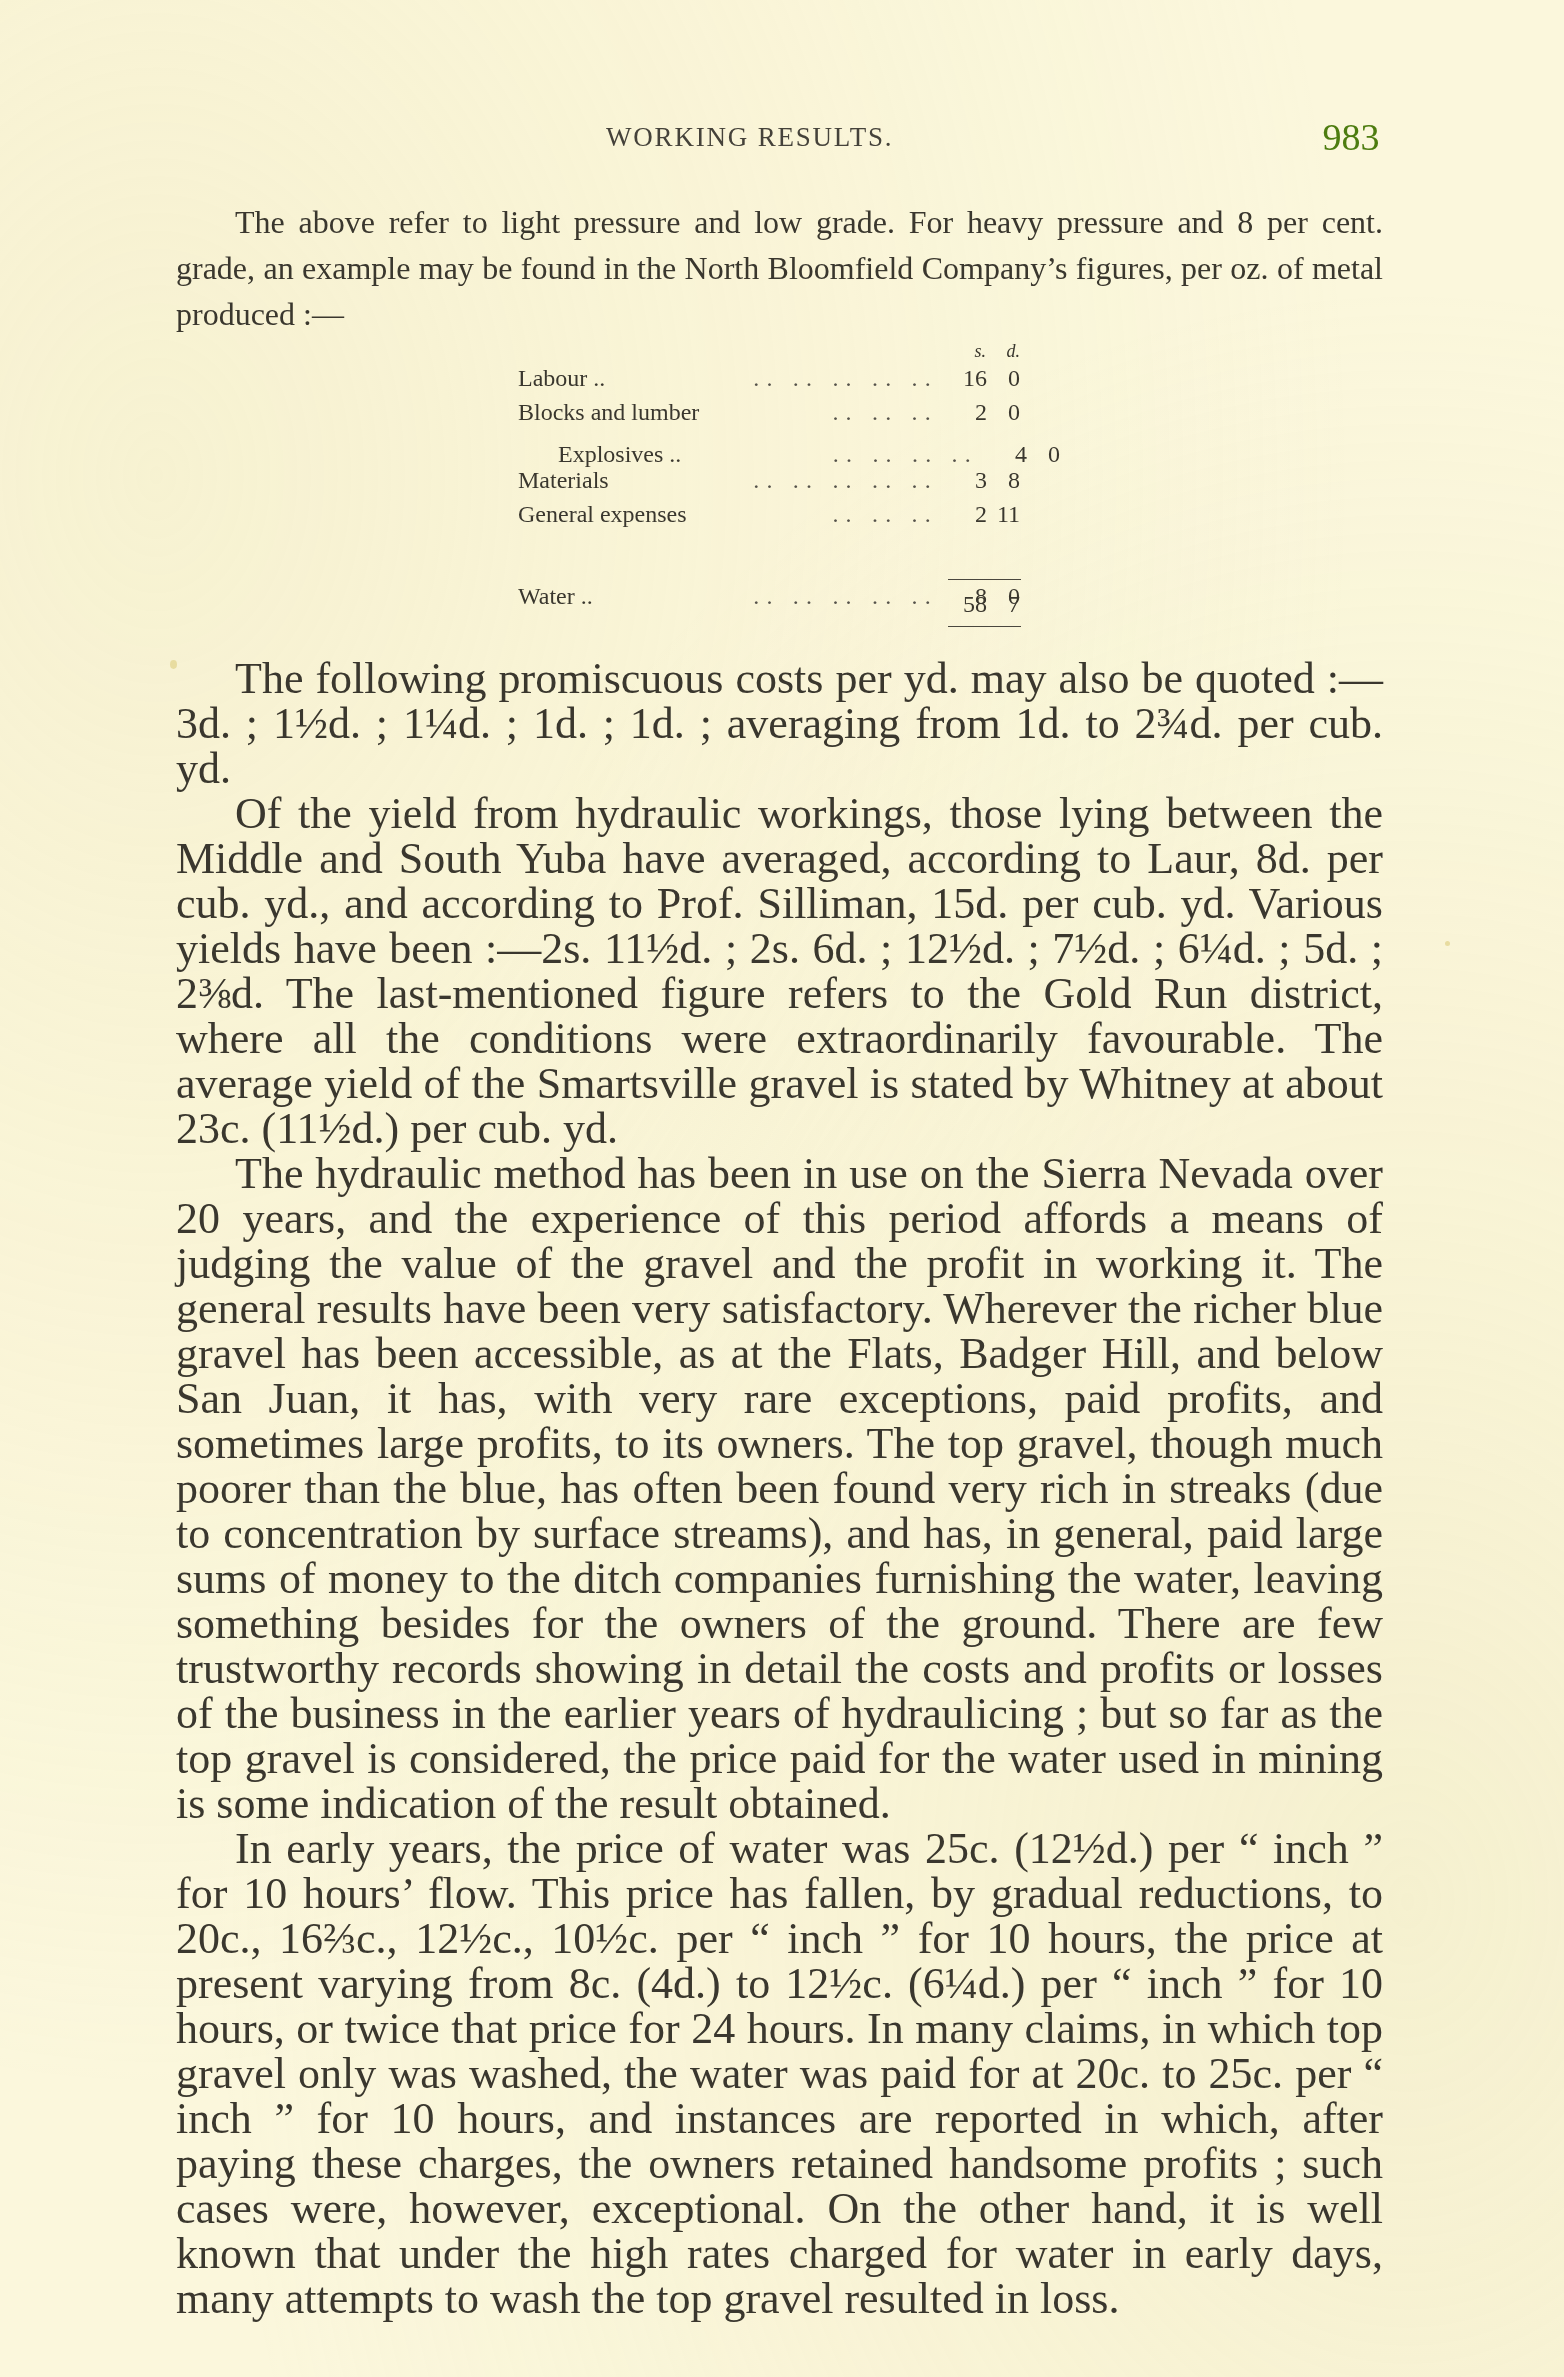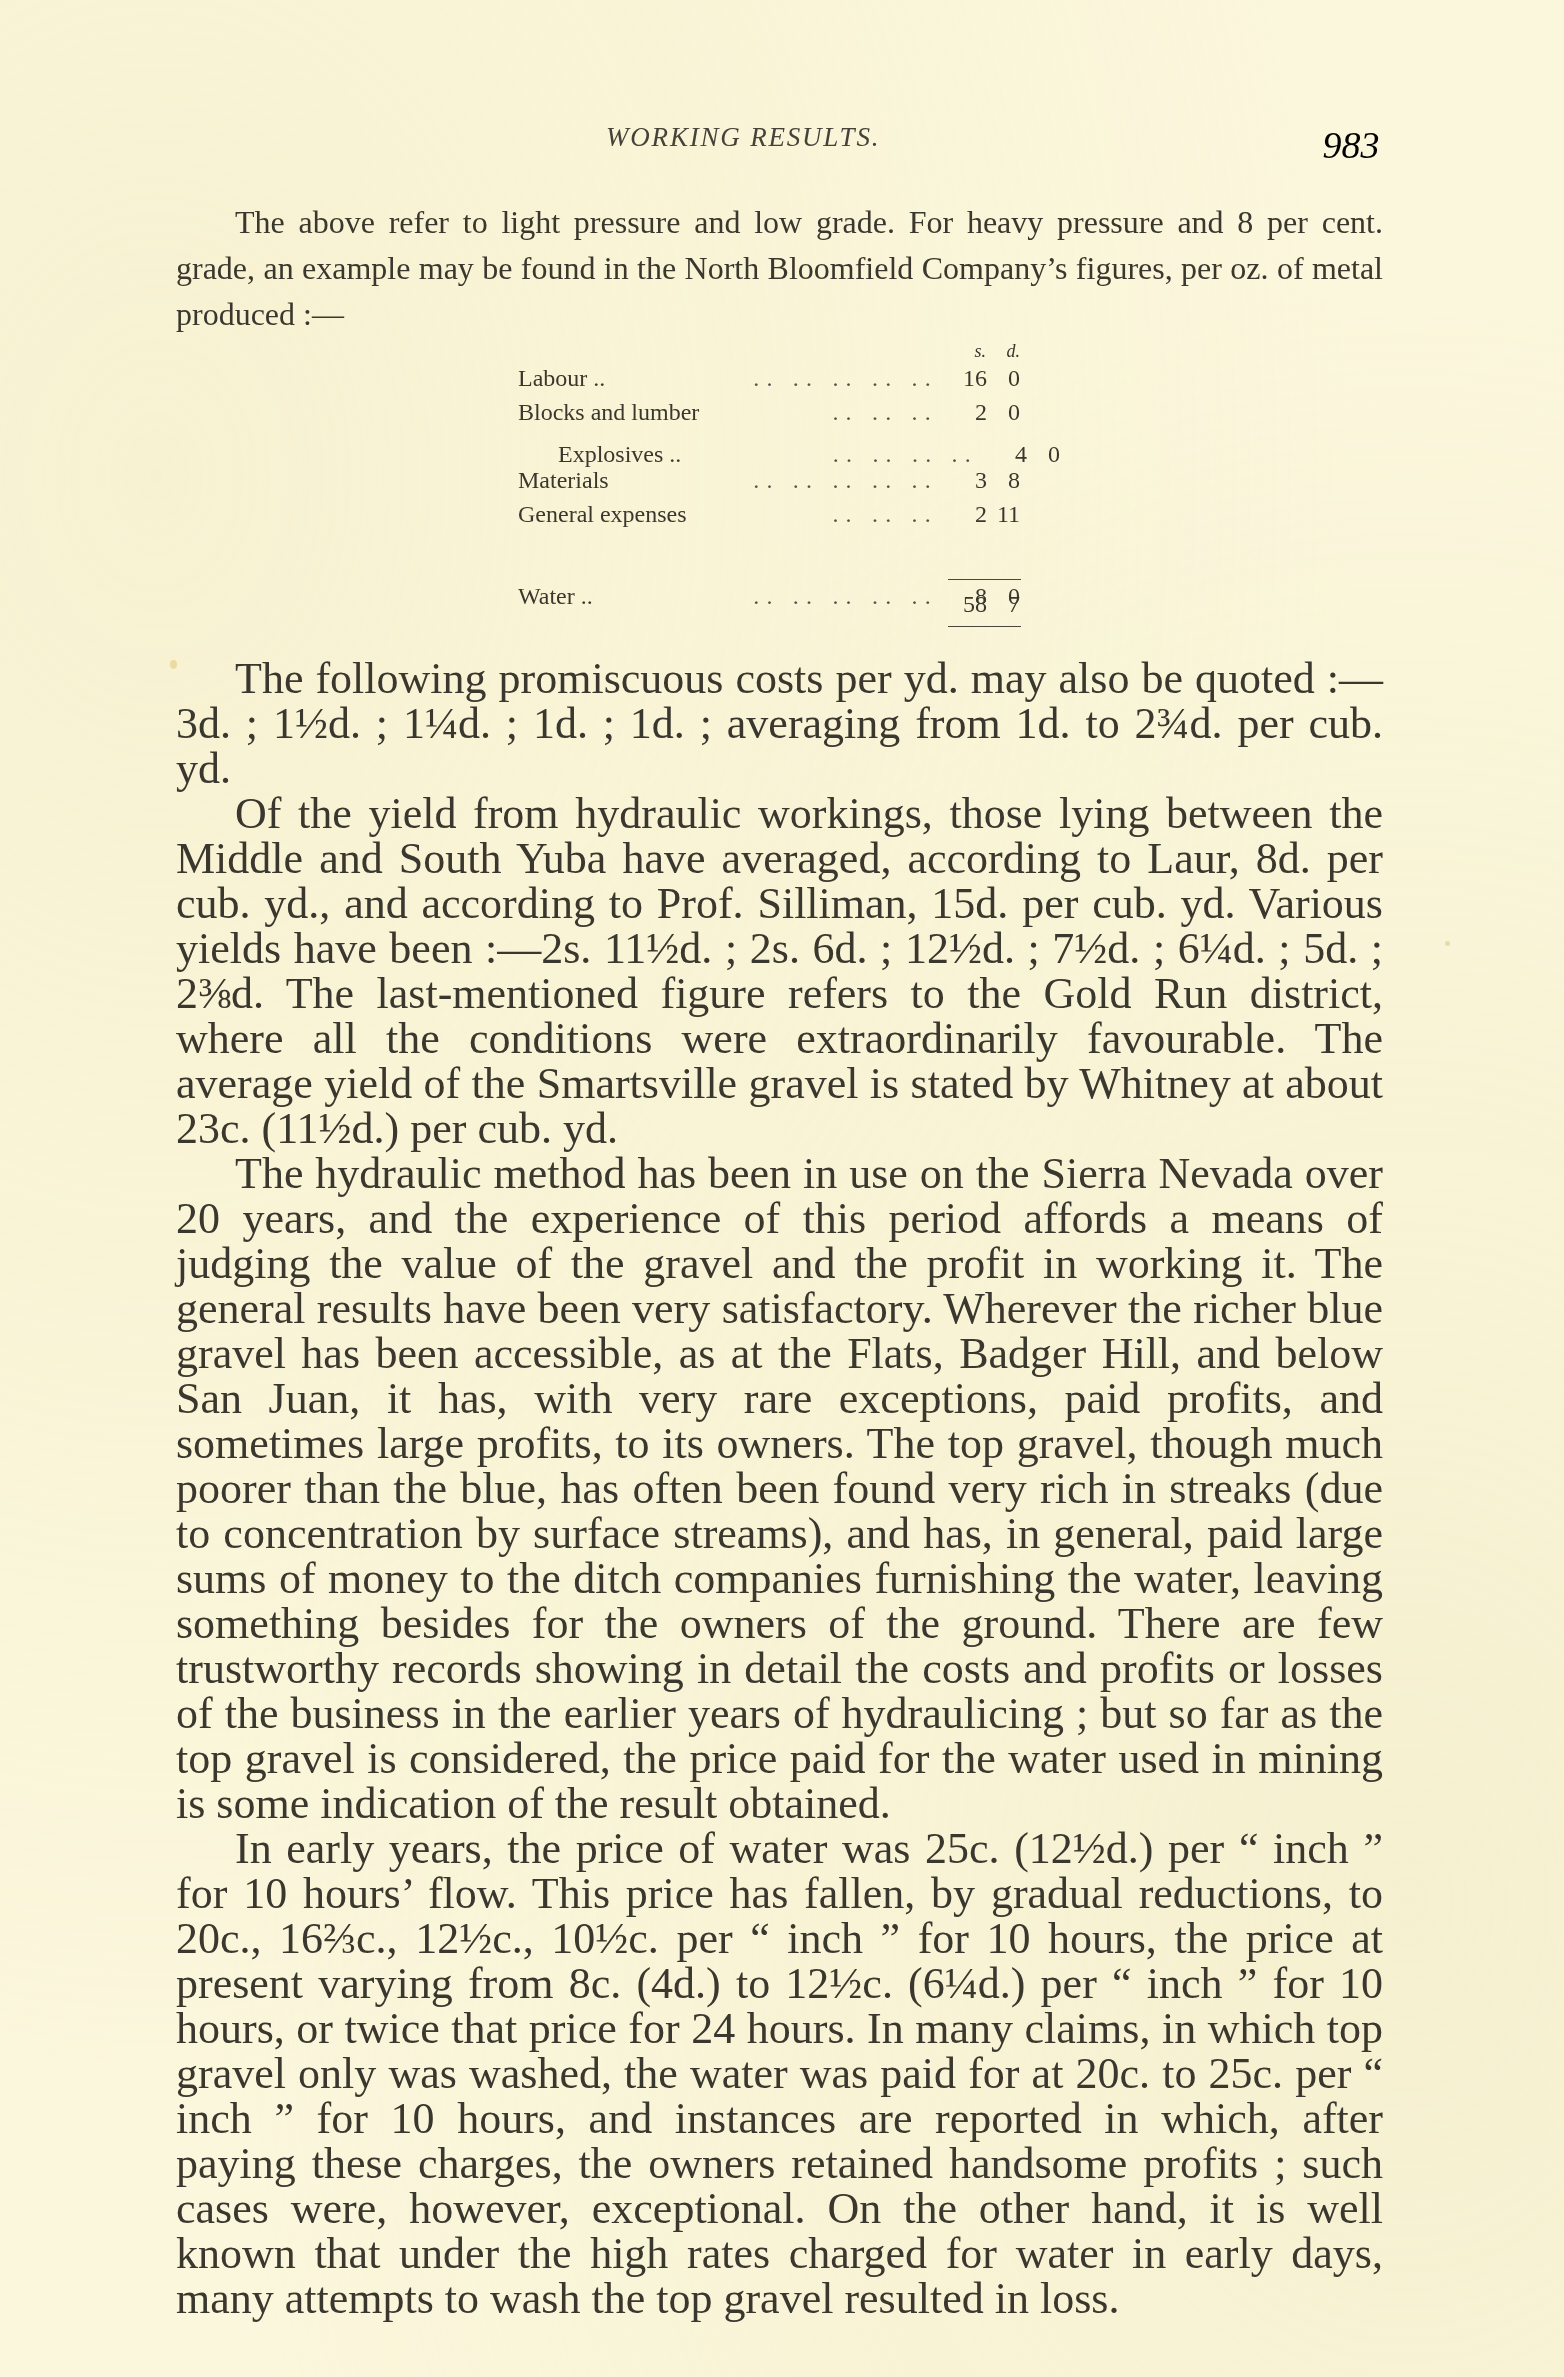--- a/index.html
+++ b/index.html
@@ -23,37 +23,35 @@
       left: 176px;
       top: 0;
       width: 1207px;
     }
     .running-head {
       position: absolute;
       top: 115px;
       left: 0;
       width: 1207px;
       height: 45px;
-      font-style: italic;
     }
     .running-title {
       position: absolute;
       left: 430px;
       top: 7.2px;
       font-size: 27px;
       letter-spacing: 1.8px;
       color: #45423a;
     }
     .page-number {
       position: absolute;
       right: 3.6px;
       top: 0;
       font-size: 38px;
-      color: #000000;
-      margin-top: 8px;
+      color: #4d7c0f;
     }
     .body-text {
       position: absolute;
       top: 199px;
       left: 0;
       width: 1207px;
       font-size: 32px;
       line-height: 46px;
       text-align: justify;
     }

